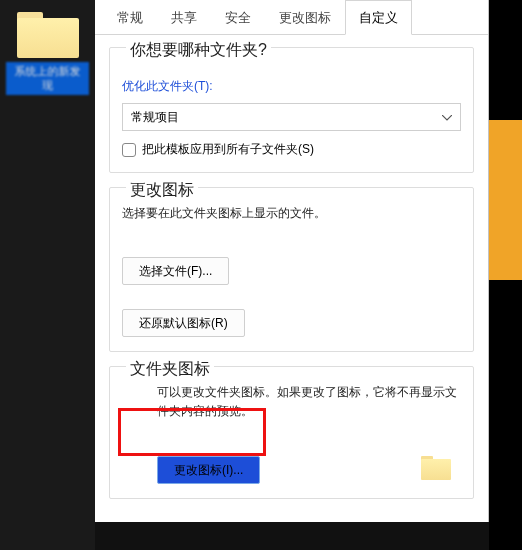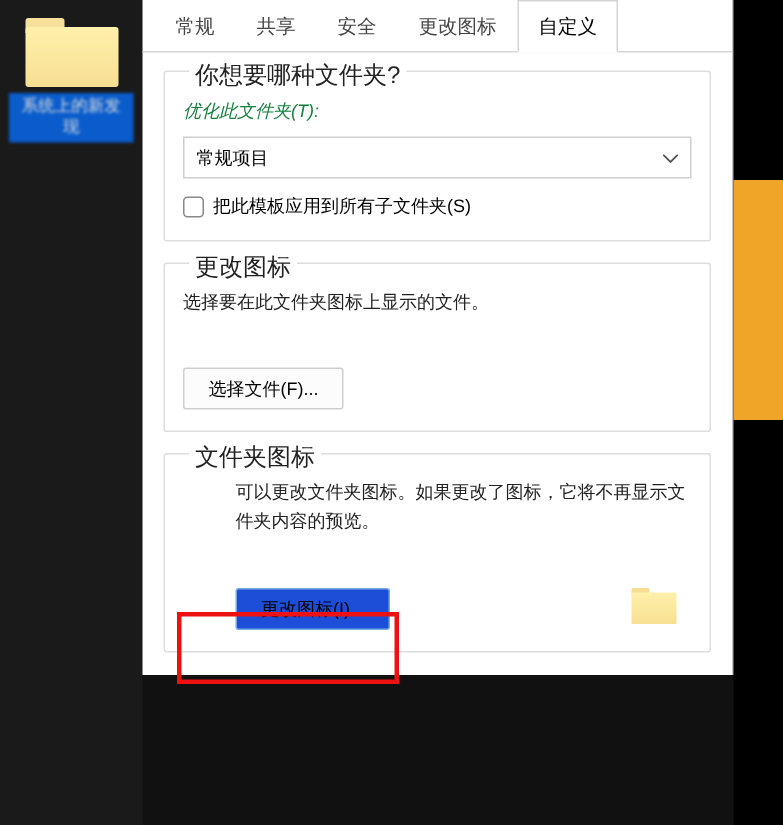--- a/index.html
+++ b/index.html
@@ -36,21 +36,21 @@
     }
     .desktop-folder-label {
       color: #ddd; font-size: 11px;
       background: #0a5ccc;
       padding: 2px 4px; margin: 0 6px;
       filter: blur(1.2px);
       line-height: 1.3;
     }
     .props-window {
       float: left;
-      width: 394px; height: 450px;
+      width: 394px; height: 522px;
       background: #fff;
       border-right: 1px solid #c3c3c3;
     }
     .tabs {
       display: flex;
       border-bottom: 1px solid #d5d5d5;
       padding-left: 8px;
       gap: 0;
     }
     .tab-btn {
@@ -78,21 +78,21 @@
       position: relative;
     }
     .group-title {
       position: absolute;
       top: -8px; left: 16px;
       background: #fff;
       padding: 0 4px;
       font-size: 16px;
       color: #222;
     }
-    .field-label { margin: 8px 0 8px; color: #15803d; font-style: italic; }
+    .field-label { margin: 20px 0 8px; color: #1d4ed8; }
     .select {
       display: flex; align-items: center; justify-content: space-between;
       width: 100%; height: 28px;
       border: 1px solid #cfcfcf;
       padding: 0 8px;
       background: #fff;
       cursor: pointer;
     }
     .chev { width: 10px; color: #555; }
     .checkbox-row { display: flex; align-items: center; gap: 6px; margin-top: 10px; }
@@ -169,20 +169,21 @@
       <div class="checkbox-row">
         <div class="checkbox"></div>
         <span>把此模板应用到所有子文件夹(S)</span>
       </div>
     </div>
 
     <div class="group">
       <div class="group-title">更改图标</div>
       <div class="desc">选择要在此文件夹图标上显示的文件。</div>
       <div class="btn">选择文件(F)...</div><br>
+      <div class="btn">还原默认图标(R)</div>
     </div>
 
     <div class="group" style="position:relative;padding-left:47px;">
       <div class="group-title">文件夹图标</div>
       <div class="desc">可以更改文件夹图标。如果更改了图标，它将不再显示文件夹内容的预览。</div>
       <div class="btn" style="background:#1d4ed8;border-color:#7aa9e8;">更改图标(I)...</div>
       <div class="icon-preview">
         <div class="tab"></div>
           <div class="body"></div>
       </div>

